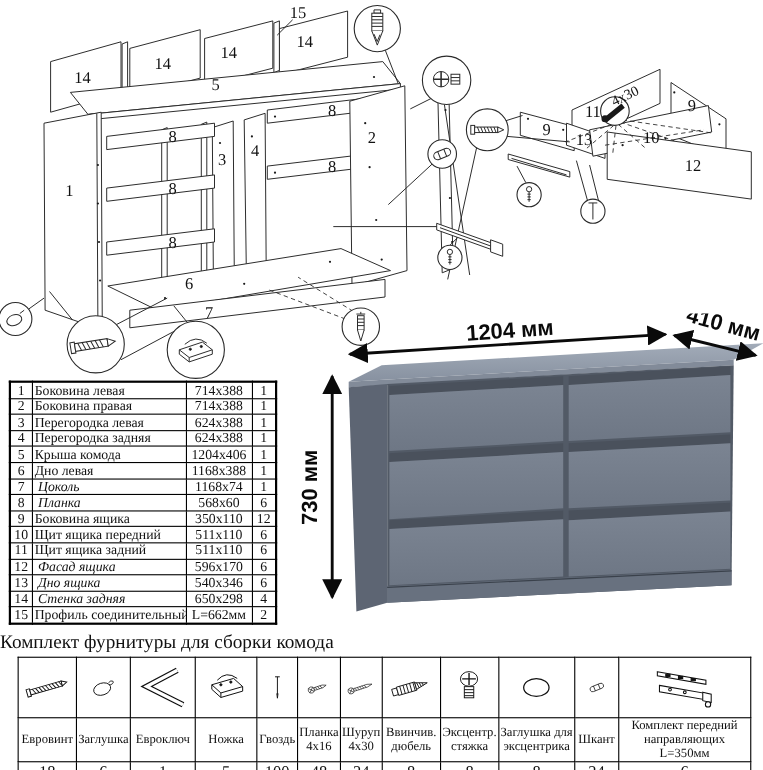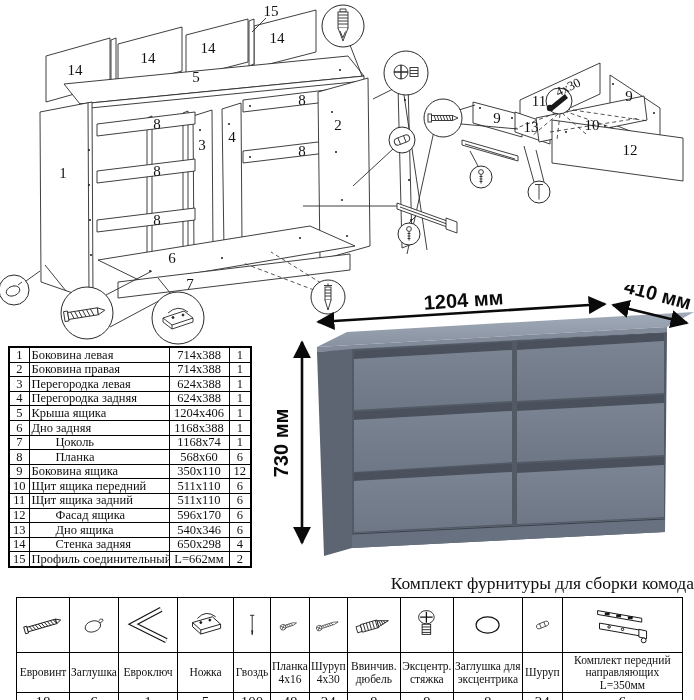--- a/index.html
+++ b/index.html
@@ -20,23 +20,23 @@
   #dresser .dim{font:bold 20px "Liberation Sans", sans-serif;fill:#0a0a0a;text-anchor:middle;}
   #dresser .dline{stroke:#0a0a0a;stroke-width:2.6;fill:none;}
   
   #parts-table{left:8px;top:346px;width:242px;border-collapse:collapse;
        table-layout:fixed;font-size:12.5px;border:2px solid #000;}
   #parts-table td{border:1px solid #000;height:13.6px;line-height:1;padding:0 2px;
        white-space:nowrap;overflow:hidden;}
   #parts-table td.num{text-align:center;padding:0;}
   #parts-table td.size{text-align:center;padding:0;}
   #parts-table td.qty{text-align:center;padding:0;}
-  #parts-table td.indent{padding-left:26px;}
+  #parts-table td.indent{padding-left:5px;font-style:italic;}
   
-  #hw-title{left:0;top:573px;width:694px;text-align:right;font-size:17.5px;}
+  #hw-title{left:0;top:573px;width:694px;text-align:left;font-size:17.5px;}
   #hw-table{left:16px;top:597px;border-collapse:collapse;table-layout:fixed;border:1.5px solid #000;}
   #hw-table td{border:1px solid #000;text-align:center;vertical-align:middle;padding:0;}
   #hw-table td.icon{height:54px;}
   #hw-table td.icon svg{display:block;margin:2px auto;width:90%;height:48px;}
   #hw-table td.label{height:26px;font-size:11.5px;line-height:1.08;padding:1px 1px;}
   #hw-table td.qty{height:18px;font-size:15px;}
 </style>
 </head>
 <body>
 
@@ -360,27 +360,27 @@
         <td class="qty">1</td>
       </tr>
       <tr>
         <td class="num">4</td>
         <td class="name">Перегородка задняя</td>
         <td class="size">624x388</td>
         <td class="qty">1</td>
       </tr>
       <tr>
         <td class="num">5</td>
-        <td class="name">Крыша ящика</td>
+        <td class="name">Крыша комода</td>
         <td class="size">1204x406</td>
         <td class="qty">1</td>
       </tr>
       <tr>
         <td class="num">6</td>
-        <td class="name">Дно задняя</td>
+        <td class="name">Дно левая</td>
         <td class="size">1168x388</td>
         <td class="qty">1</td>
       </tr>
       <tr>
         <td class="num">7</td>
         <td class="name indent">Цоколь</td>
         <td class="size">1168x74</td>
         <td class="qty">1</td>
       </tr>
       <tr>
@@ -571,21 +571,21 @@
         <td class="label">Евровинт</td>
         <td class="label">Заглушка</td>
         <td class="label">Евроключ</td>
         <td class="label">Ножка</td>
         <td class="label">Гвоздь</td>
         <td class="label">Планка 4x16</td>
         <td class="label">Шуруп 4x30</td>
         <td class="label">Ввинчив. дюбель</td>
         <td class="label">Эксцентр. стяжка</td>
         <td class="label">Заглушка для эксцентрика</td>
-        <td class="label">Шуруп</td>
+        <td class="label">Шкант</td>
         <td class="label">Комплект передний направляющих L=350мм</td>
       </tr>
     <tr id="hw-qtys">
         <td class="qty">18</td>
         <td class="qty">6</td>
         <td class="qty">1</td>
         <td class="qty">5</td>
         <td class="qty">100</td>
         <td class="qty">48</td>
         <td class="qty">24</td>

